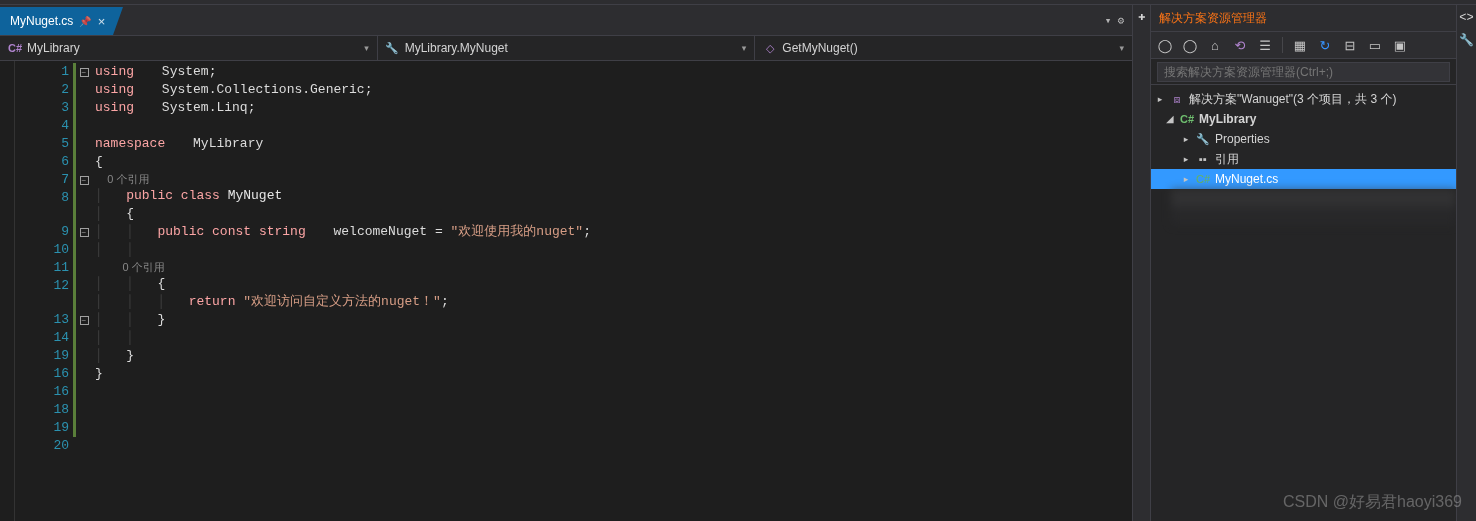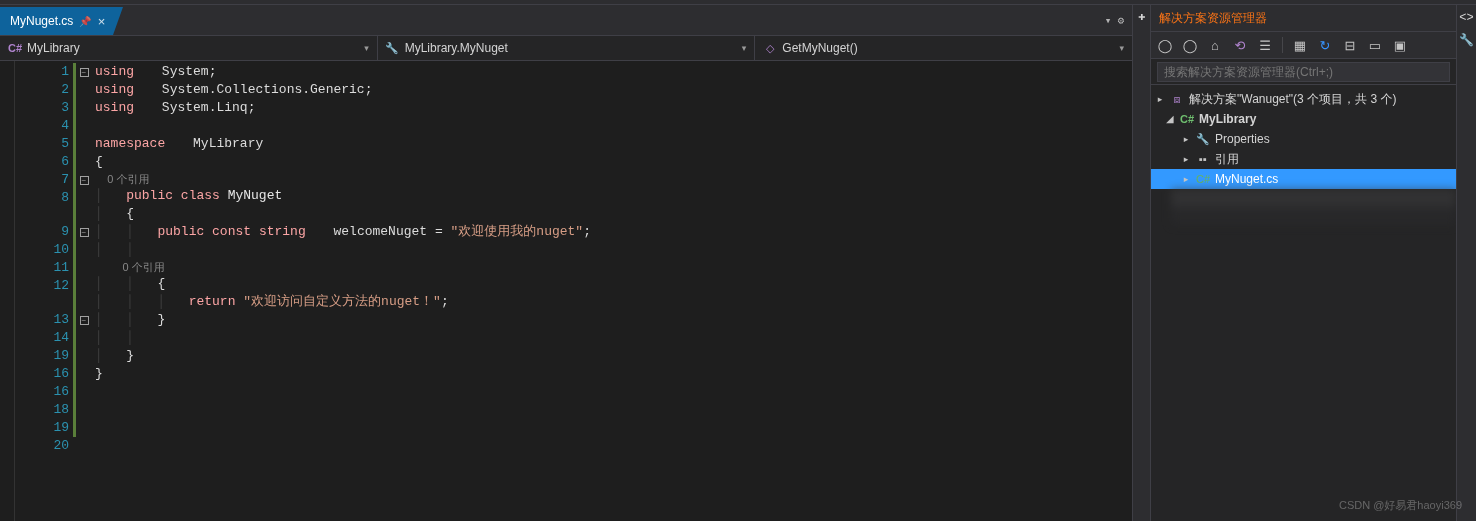--- a/index.html
+++ b/index.html
@@ -287,21 +287,21 @@
   align-items: center;
   padding-top: 6px;
   gap: 8px;
 }
 .side-tabs span { font-size: 12px; color: #d4d4d4; cursor: pointer; }
 .watermark {
   position: absolute;
   right: 14px;
   bottom: 8px;
   font-family: "Microsoft YaHei", sans-serif;
-  font-size: 11px;
+  font-size: 16px;
   color: rgba(220,220,220,.35);
   pointer-events: none;
 }
 </style>
 </head>
 <body>
 
 <div class="toolbar-top"></div>
 
 <div class="main-area">

